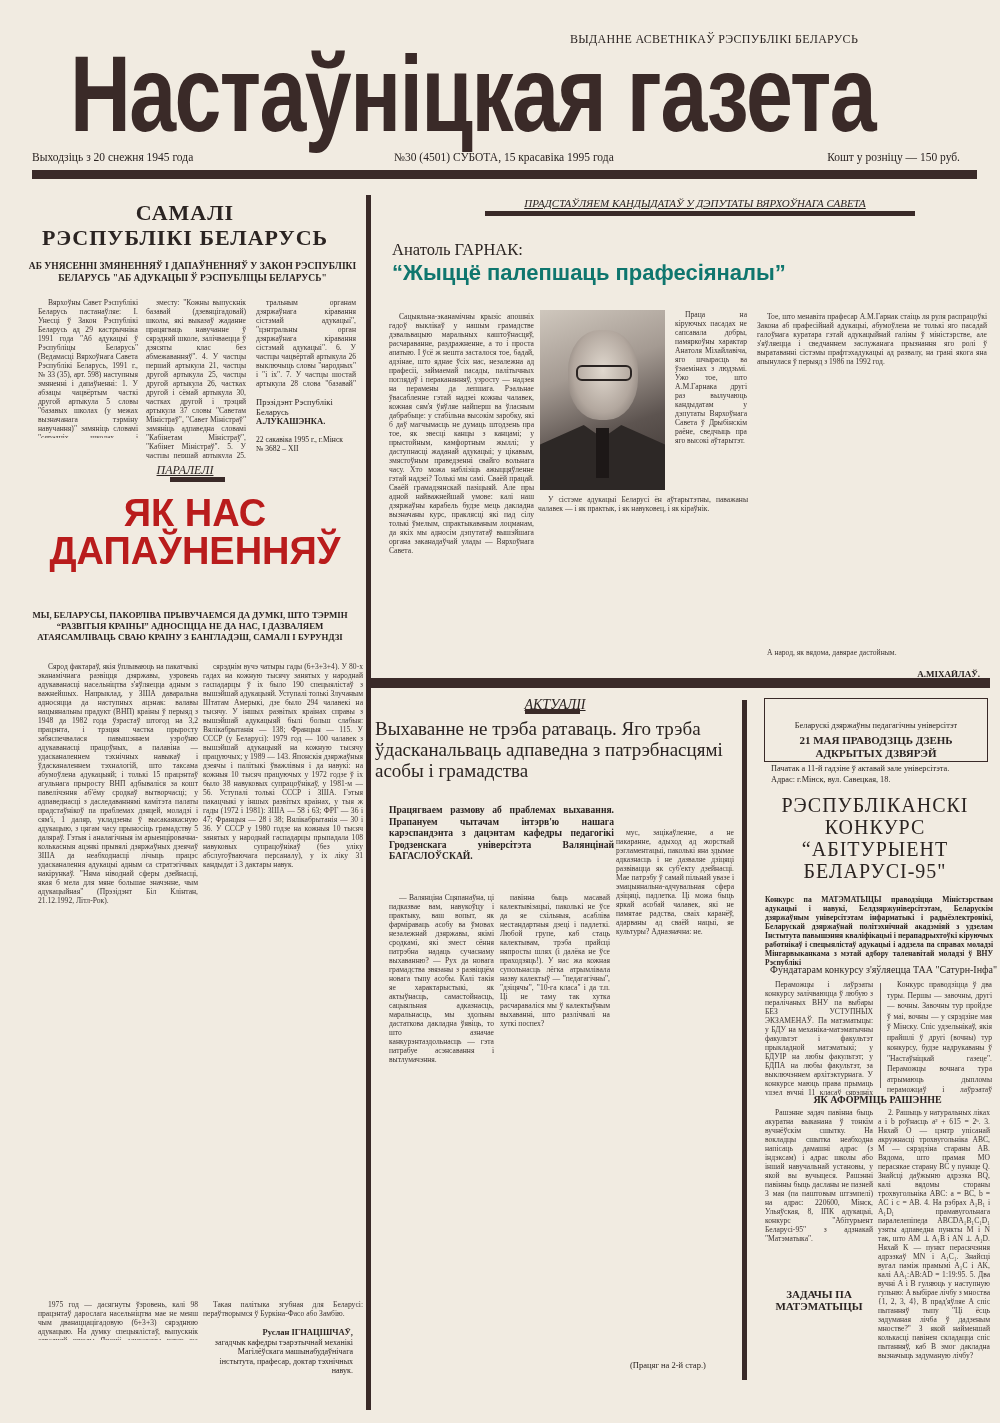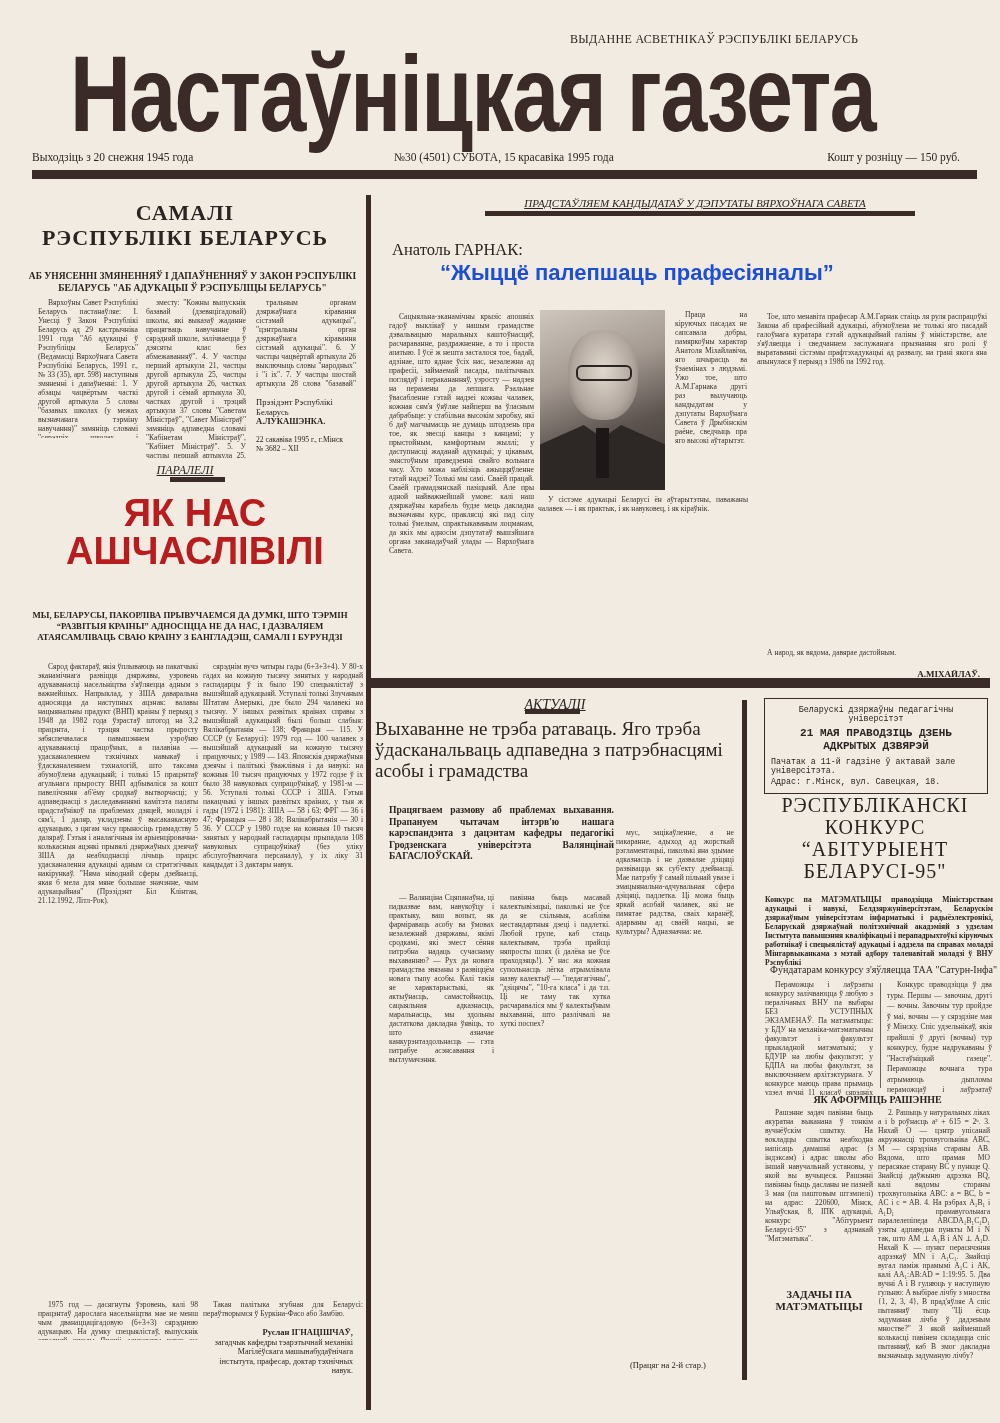--- a/index.html
+++ b/index.html
@@ -35,46 +35,46 @@
     position: absolute;
   }
   .rubric-bar { position: absolute; height: 5px; background: #3a2a28; }
   .vrule { position: absolute; width: 5px; background: #3a2a28; }
   .hrule { position: absolute; height: 10px; background: #3a2a28; }
   .thin { position: absolute; width: 1px; background: #6b605c; }
 
   
   .law-title { position: absolute; left: 20px; top: 200px; width: 330px; text-align: center;
     font-size: 22px; font-weight: bold; line-height: 25px; letter-spacing: 1px; }
-  .law-sub { position: absolute; left: 20px; top: 270px; width: 345px; text-align: center;
+  .law-sub { position: absolute; left: 20px; top: 260px; width: 345px; text-align: center;
     font-size: 9.5px; font-weight: bold; line-height: 12px; }
 
   .paraleli-head { position: absolute; left: 30px; top: 540px; width: 330px; text-align: center;
     font-family: "Liberation Sans", "DejaVu Sans", sans-serif; font-weight: bold; font-size: 38px; line-height: 38px; color: #b91c1c; }
   .paraleli-sub { position: absolute; left: 30px; top: 610px; width: 320px; text-align: center;
     font-size: 8.8px; font-weight: bold; line-height: 11px; }
 
   .garnak-name { position: absolute; left: 392px; top: 240px; font-size: 16.5px; }
   .garnak-quote { position: absolute; left: 392px; top: 260px; font-family: "Liberation Sans", "DejaVu Sans", sans-serif;
-    font-weight: bold; font-size: 22px; color: #1d4ed8; margin-left: 48px; }
+    font-weight: bold; font-size: 22px; color: #0f766e; }
   .photo { position: absolute; left: 540px; top: 310px; width: 125px; height: 180px;
     background: linear-gradient(160deg, #cfc7bd 0%, #a49a92 35%, #5d5450 65%, #3a3330 100%); }
   .photo .face { position: absolute; left: 28px; top: 20px; width: 70px; height: 90px; border-radius: 45%;
     background: radial-gradient(ellipse at 50% 45%, #e0d8ce 0%, #b2a79e 60%, #6e6560 100%); }
   .photo .glasses { position: absolute; left: 36px; top: 55px; width: 56px; height: 16px;
     border: 2px solid #2a2422; border-radius: 6px; }
   .photo .suit { position: absolute; left: 0; top: 115px; width: 125px; height: 65px;
     background: #2d2826; clip-path: polygon(0 30%, 35% 0, 50% 20%, 65% 0, 100% 30%, 100% 100%, 0 100%); }
   .photo .tie { position: absolute; left: 56px; top: 118px; width: 13px; height: 50px; background: #1d1817; }
 
   .aktualii-head { position: absolute; left: 375px; top: 752px; width: 360px; 
     font-size: 19px; line-height: 21px; }
   .aktualii-lead { position: absolute; left: 389px; top: 796px; width: 220px; font-size: 9.6px; font-weight: bold; line-height: 11.5px; text-align: justify; margin-top: 8px; }
 
-  .ad-box { position: absolute; left: 764px; top: 698px; width: 224px; height: 96px; border: 1.5px solid #3a2a28; padding: 4px 6px; font-family: Liberation Mono, monospace; }
+  .ad-box { position: absolute; left: 764px; top: 698px; width: 224px; height: 64px; border: 1.5px solid #3a2a28; padding: 20px 6px; }
   .ad-line1 { font-size: 8.3px; text-align: center; margin-top: 2px; }
   .ad-head { font-size: 11px; font-weight: bold; text-align: center; line-height: 13px; margin-top: 4px; }
   .ad-line2 { font-size: 8.3px; margin-top: 4px; }
   .ad-line3 { font-size: 8.3px; margin-top: 2px; }
 
   .konkurs-head { position: absolute; left: 770px; top: 794px; width: 210px; text-align: center;
     font-size: 20px; line-height: 22px; letter-spacing: 1px; }
   .konkurs-intro { position: absolute; left: 765px; top: 895px; width: 228px; font-size: 7.6px; line-height: 9px; text-align: justify; font-weight: bold; }
   .saturn-head { position: absolute; left: 770px; top: 964px; font-size: 10px; white-space: nowrap; }
   .subhead { position: absolute; text-align: center; font-weight: bold; }
@@ -112,21 +112,21 @@
     <div class="signature" style="font-weight:normal;">Прэзідэнт Рэспублікі Беларусь</div>
     <div class="signature">А.ЛУКАШЭНКА.</div>
     <div style="margin-top:8px;font-size:7.6px;">22 сакавіка 1995 г., г.Мінск</div>
     <div style="font-size:7.6px;">№ 3682 – XII</div>
   </div>
 
   <div class="rubric" style="left:140px;top:463px;width:90px;">ПАРАЛЕЛІ</div>
   <div class="rubric-bar" style="left:170px;top:477px;width:55px;"></div>
   <div class="paraleli-head">
     <div style="margin-top:-46px;">ЯК НАС</div>
-    <div>АШЧАСЛІВІЛІ</div>
+    <div>ДАПАЎНЕННЯЎ</div>
   </div>
   <div class="paraleli-sub">МЫ, БЕЛАРУСЫ, ПАКОРЛІВА ПРЫВУЧАЕМСЯ ДА ДУМКІ, ШТО ТЭРМІН “РАЗВІТЫЯ КРАІНЫ” АДНОСІЦЦА НЕ ДА НАС, І ДАЗВАЛЯЕМ АТАЯСАМЛІВАЦЬ СВАЮ КРАІНУ З БАНГЛАДЭШ, САМАЛІ І БУРУНДЗІ</div>
   <div class="col bodytext" style="left:38px;top:662px;width:160px;height:635px;">
       <p>Сярод фактараў, якія ўплываюць на пакатчыкі эканамічнага развіцця дзяржавы, узровень адукаванасці насельніцтва з'яўляецца адным з важнейшых. Напрыклад, у ЗША даваральна адносяцца да наступных ацэнак: валавы нацыянальны прадукт (ВНП) краіны ў перыяд з 1948 да 1982 года ўзрастаў штогод на 3,2 працэнта, і трэцяя частка прыросту забяспечвалася павышэннем узроўню адукаванасці працоўных, а палавіна — удасканаленнем тэхнічных навыкаў і ўдасканаленнем тэхналогій, што таксама абумоўлена адукацыяй; і толькі 15 працэнтаў агульнага прыросту ВНП адбываліся за кошт павелічэння аб'ёму сродкаў вытворчасці; у адпаведнасці з даследаваннямі камітэта палаты прадстаўнікоў па праблемах дзяцей, моладзі і сям'і, 1 даляр, укладзены ў высакаякасную адукацыю, з цягам часу прыносіць грамадству 5 даляраў. Гэтыя і аналагічныя ім арыенціровачна-колькасныя ацэнкі прывялі дзяржаўных дзеячаў ЗША да неабходнасці лічыць працэс удасканалення адукацыі адным са стратэгічных накірункаў. "Няма ніводнай сферы дзейнасці, якая б мела для мяне большае значэнне, чым адукацыйная" (Прэзідэнт Біл Клінтан, 21.12.1992, Літл-Рок).</p>
     </div>
   <div class="col bodytext" style="left:203px;top:662px;width:160px;height:635px;">
       <p>сярэднім вучэ чатыры гады (6+3+3+4). У 80-х гадах на кожную тысячу занятых у народнай гаспадарцы ў іх было 190 спецыялістаў з вышэйшай адукацыяй. Уступалі толькі Злучаным Штатам Амерыкі, дзе было 294 чалавекі на тысячу. У іншых развітых краінах справы з вышэйшай адукацыяй былі больш слабыя: Вялікабрытанія — 138; Францыя — 115. У СССР (у Беларусі): 1979 год — 100 чалавек з вышэйшай адукацыяй на кожную тысячу працуючых; у 1989 — 143. Японскія дзяржаўныя дзеячы і палітыкі ўважлівыя і да навукі: на кожныя 10 тысяч працуючых у 1972 годзе ў іх было 38 навуковых супрацоўнікаў, у 1981-м — 56. Уступалі толькі СССР і ЗША. Гэтыя пакацчыкі у іншых развітых краінах, у тыя ж гады (1972 і 1981): ЗША — 58 і 63; ФРГ — 36 і 47; Францыя — 28 і 38; Вялікабрытанія — 30 і 36. У СССР у 1980 годзе на кожныя 10 тысяч занятых у народнай гаспадарцы прыпадала 108 навуковых супрацоўнікаў (без уліку абслугоўваючага персаналу), у іх ліку 31 кандыдат і 3 дактары навук.</p>
     </div>
   <div class="col bodytext" style="left:38px;top:1300px;width:160px;height:40px;">
       <p>1975 год — дасягнуты ўзровень, калі 98 працэнтаў дарослага насельніцтва мае не менш чым дванаццацігадовую (6+3+3) сярэднюю адукацыю. На думку спецыялістаў, выпускнік сярэдняй школы Японіі адукаваны гэтак жа добра, як выпускнік амерыканскага каледжа.</p>

